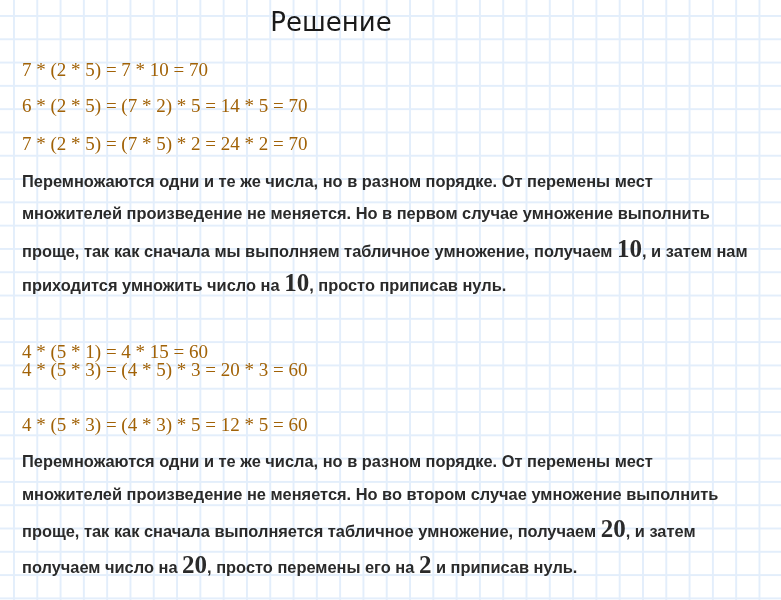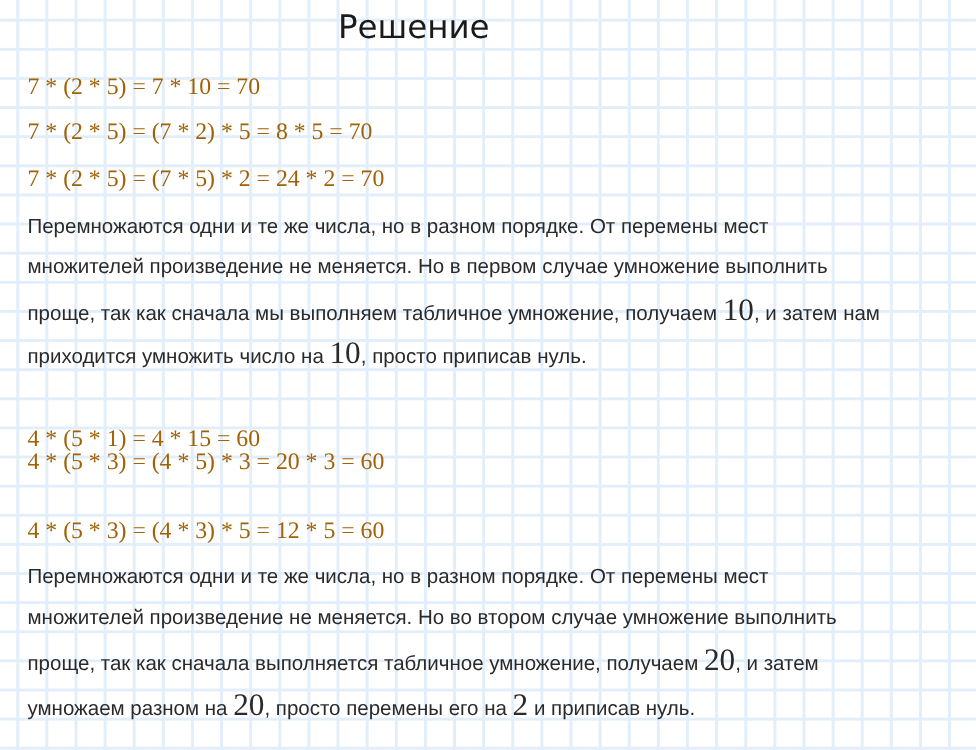--- a/index.html
+++ b/index.html
@@ -38,34 +38,35 @@
   }
   .eq {
     font-family: "Liberation Serif", serif;
     font-size: 19px;
     color: #a16207;
   }
   .prose {
     font-family: "Liberation Sans", sans-serif;
     font-size: 16.4px;
     color: #2a2a2a;
+    font-weight: bold;
   }
   .num {
     font-family: "Liberation Serif", serif;
     font-size: 25px;
   }
 </style>
 </head>
 <body>
 
 <div class="title">Решение</div>
 
 <div>
   <div class="line eq" style="top:58px">7 * (2 * 5) = 7 * 10 = 70</div>
-  <div class="line eq" style="top:94px">7 * (2 * 5) = (7 * 2) * 5 = 8 * 5 = 70</div>
+  <div class="line eq" style="top:94px">6 * (2 * 5) = (7 * 2) * 5 = 14 * 5 = 70</div>
   <div class="line eq" style="top:132px">7 * (2 * 5) = (7 * 5) * 2 = 24 * 2 = 70</div>
 
   <div class="line prose" style="top:169px">Перемножаются одни и те же числа, но в разном порядке. От перемены мест</div>
   <div class="line prose" style="top:201px">множителей произведение не меняется. Но в первом случае умножение выполнить</div>
   <div class="line prose" style="top:237px">
     <span>проще, так как сначала мы выполняем табличное умножение, получаем </span><span class="num">10</span><span>, и затем нам</span>
   </div>
   <div class="line prose" style="top:271px">
     <span>приходится умножить число на </span><span class="num">10</span><span>, просто приписав нуль.</span>
   </div>
@@ -75,15 +76,15 @@
   <div class="line eq" style="top:340px">4 * (5 * 1) = 4 * 15 = 60</div>
   <div class="line eq" style="top:358px">4 * (5 * 3) = (4 * 5) * 3 = 20 * 3 = 60</div>
   <div class="line eq" style="top:413px">4 * (5 * 3) = (4 * 3) * 5 = 12 * 5 = 60</div>
 
   <div class="line prose" style="top:449px">Перемножаются одни и те же числа, но в разном порядке. От перемены мест</div>
   <div class="line prose" style="top:482px">множителей произведение не меняется. Но во втором случае умножение выполнить</div>
   <div class="line prose" style="top:517px">
     <span>проще, так как сначала выполняется табличное умножение, получаем </span><span class="num">20</span><span>, и затем</span>
   </div>
   <div class="line prose" style="top:553px">
-    <span>умножаем разном на </span><span class="num">20</span><span>, просто перемены его на </span><span class="num">2</span><span> и приписав нуль.</span>
+    <span>получаем число на </span><span class="num">20</span><span>, просто перемены его на </span><span class="num">2</span><span> и приписав нуль.</span>
   </div>
 </div>
 
 </body></html>

